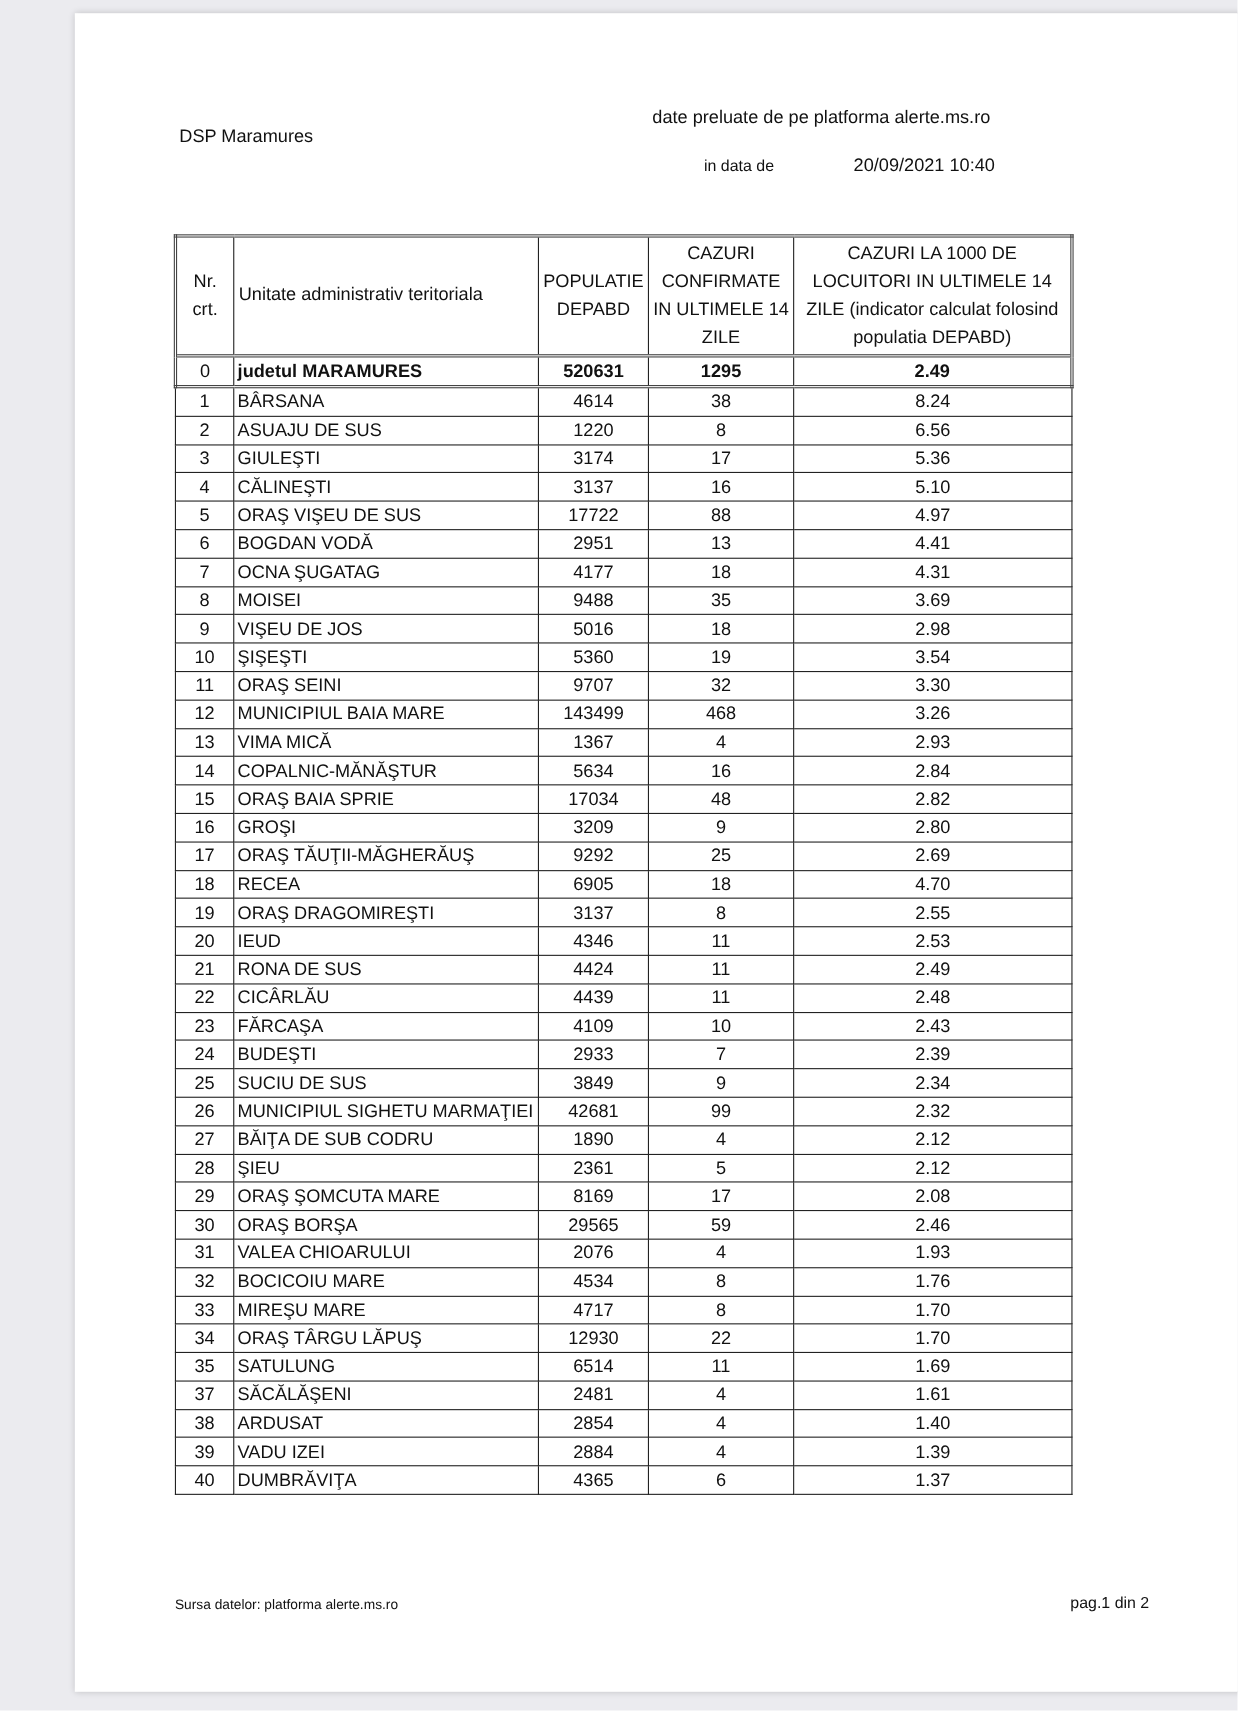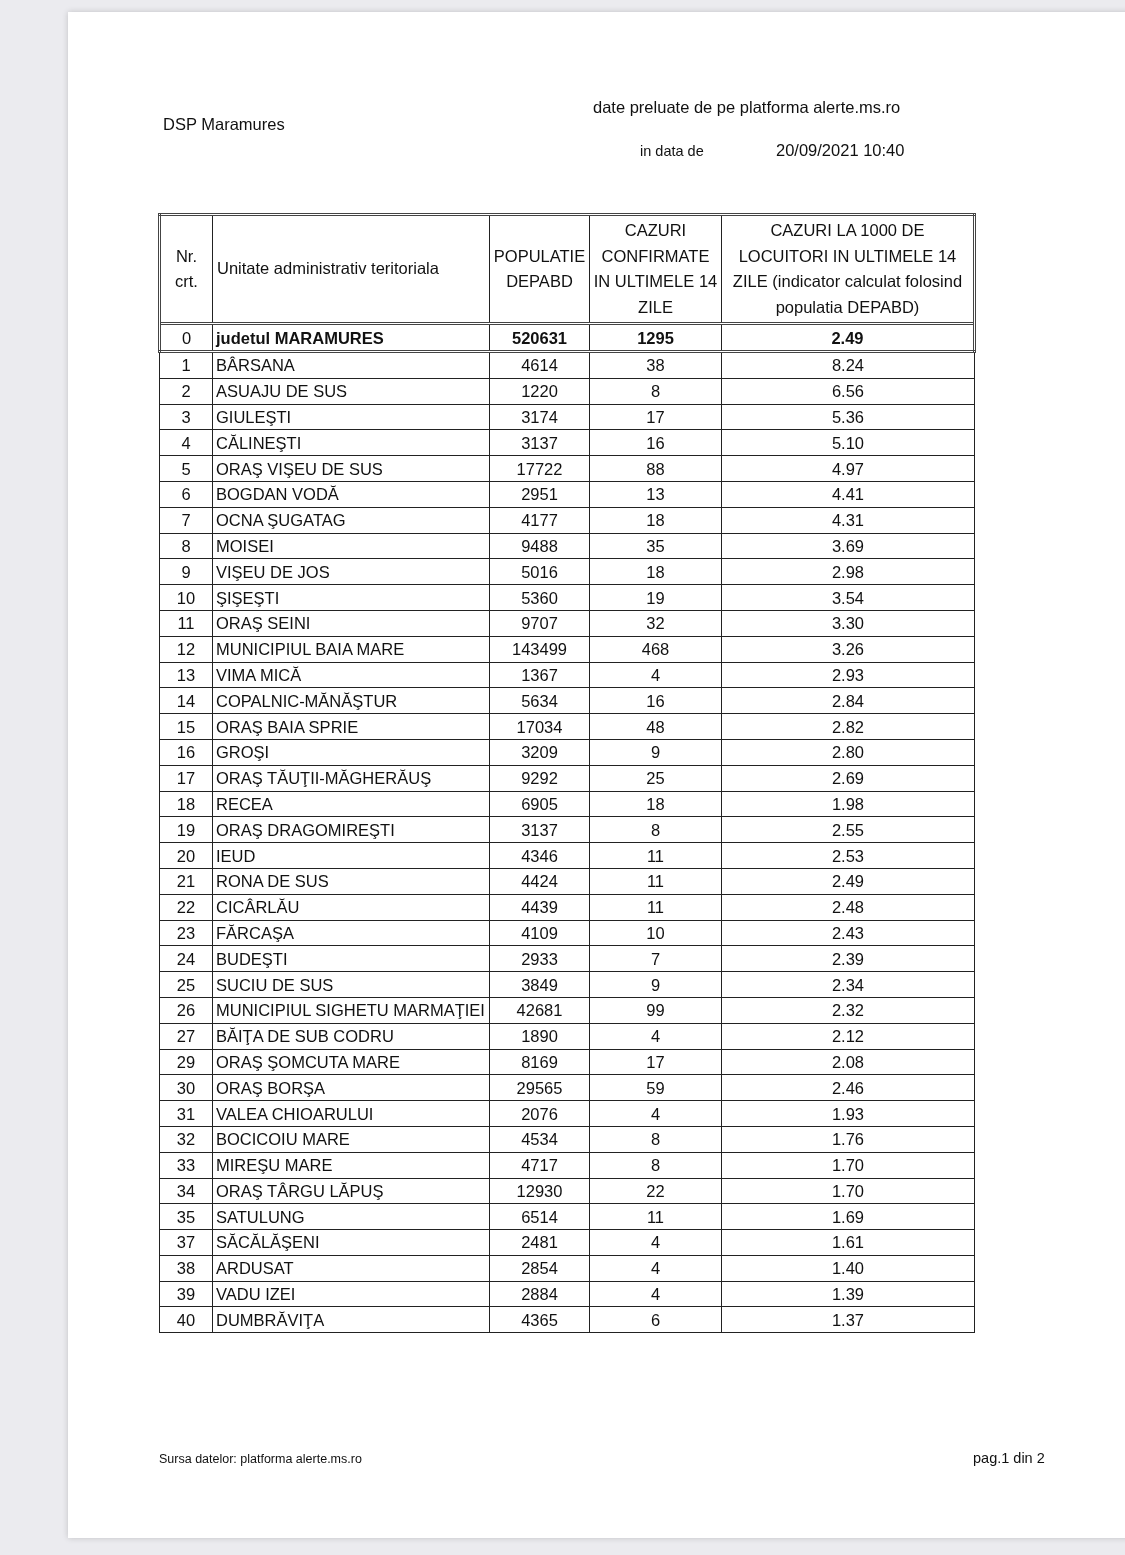--- a/index.html
+++ b/index.html
@@ -184,21 +184,21 @@
           <td class="name">ORAŞ TĂUŢII-MĂGHERĂUŞ</td>
           <td class="c">9292</td>
           <td class="c">25</td>
           <td class="c">2.69</td>
         </tr>
         <tr>
           <td class="c">18</td>
           <td class="name">RECEA</td>
           <td class="c">6905</td>
           <td class="c">18</td>
-          <td class="c">1.98</td>
+          <td class="c">4.70</td>
         </tr>
         <tr>
           <td class="c">19</td>
           <td class="name">ORAŞ DRAGOMIREŞTI</td>
           <td class="c">3137</td>
           <td class="c">8</td>
           <td class="c">2.55</td>
         </tr>
         <tr>
           <td class="c">20</td>
@@ -247,20 +247,27 @@
           <td class="name">MUNICIPIUL SIGHETU MARMAŢIEI</td>
           <td class="c">42681</td>
           <td class="c">99</td>
           <td class="c">2.32</td>
         </tr>
         <tr>
           <td class="c">27</td>
           <td class="name">BĂIŢA DE SUB CODRU</td>
           <td class="c">1890</td>
           <td class="c">4</td>
+          <td class="c">2.12</td>
+        </tr>
+        <tr>
+          <td class="c">28</td>
+          <td class="name">ŞIEU</td>
+          <td class="c">2361</td>
+          <td class="c">5</td>
           <td class="c">2.12</td>
         </tr>
         <tr>
           <td class="c">29</td>
           <td class="name">ORAŞ ŞOMCUTA MARE</td>
           <td class="c">8169</td>
           <td class="c">17</td>
           <td class="c">2.08</td>
         </tr>
         <tr>

